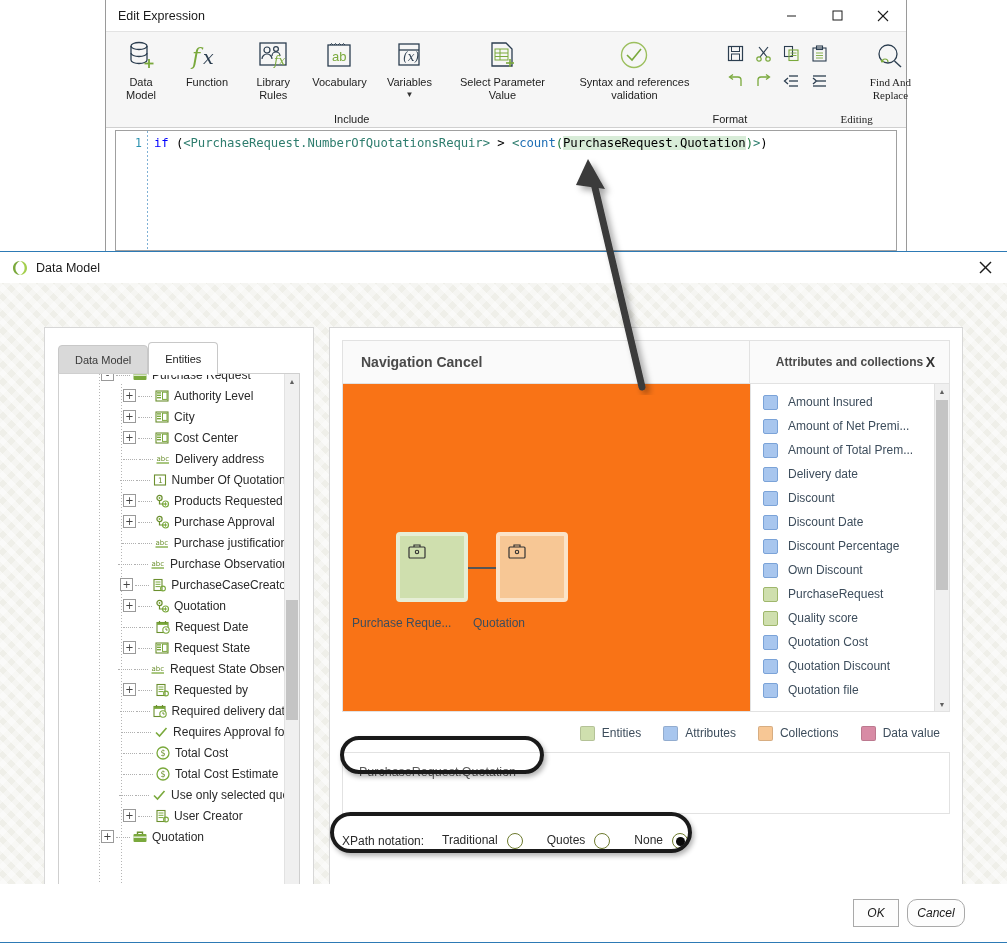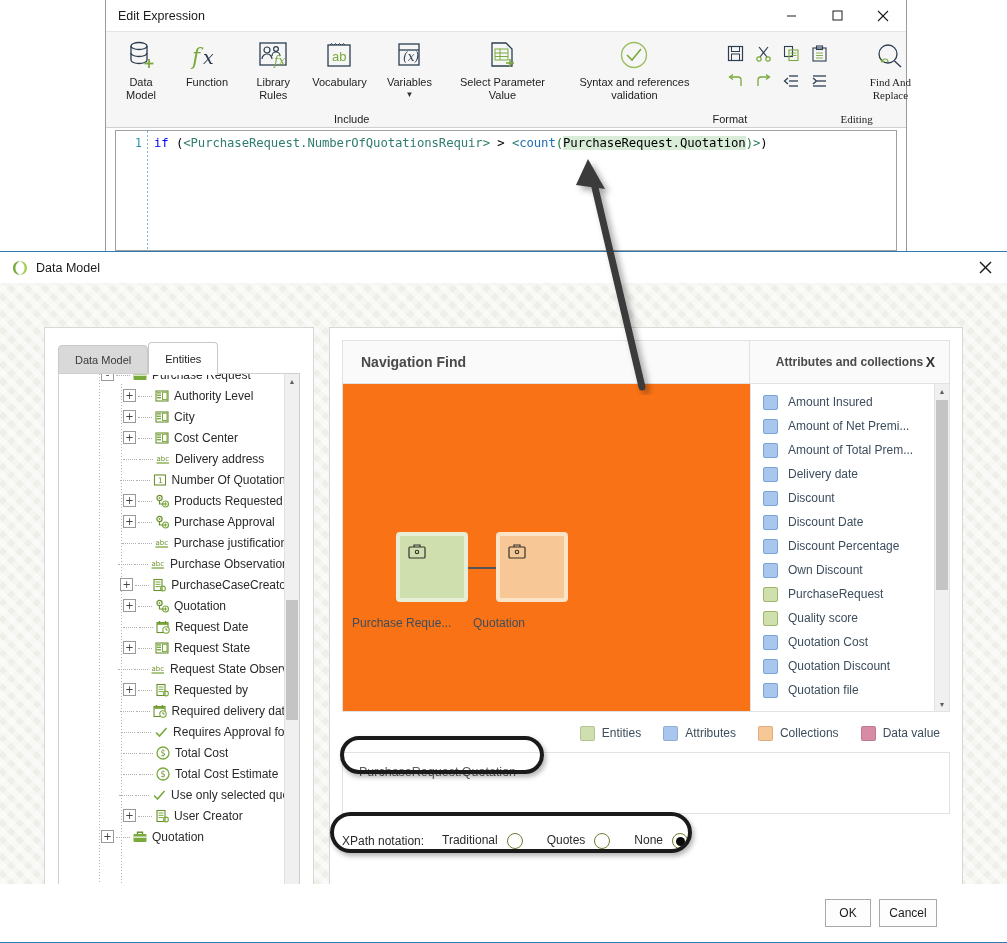--- a/index.html
+++ b/index.html
@@ -91,29 +91,30 @@
     font-size:14px;color:#1c1c1c;}
   #dm-body{
     position:absolute;left:0;top:31px;right:0;bottom:58px;
     background:#efefe9;
     background-image:
       repeating-linear-gradient(45deg, rgba(255,255,255,.55) 0 6px, rgba(0,0,0,0) 6px 12px),
       repeating-linear-gradient(-45deg, rgba(255,255,255,.4) 0 6px, rgba(0,0,0,0) 6px 12px);
   }
   #dm-footer{
     position:absolute;left:0;right:0;bottom:0;height:58px;background:#ffffff;
-    display:flex;align-items:center;justify-content:flex-end;padding-right:70px;gap:8px;
+    display:flex;align-items:center;justify-content:flex-end;padding-right:42px;gap:8px;
     box-sizing:border-box;
+    font-style:italic;
   }
   .dlg-btn{
     width:44px;height:26px;border:1px solid #a9a9a9;background:#fdfdfd;
     font-size:12px;color:#1a1a1a;display:flex;align-items:center;justify-content:center;
     font-family:"Liberation Sans", sans-serif;
   }
-  .dlg-btn.wide{width:56px;}
+  .dlg-btn.wide{width:56px;border-radius:10px;}
   
   #tree-panel{
     position:absolute;left:44px;top:44px;width:270px;height:613px;
     background:#ffffff;border:1px solid #d7d7d7;box-sizing:border-box;
   }
   #tree-tabs{position:absolute;left:13px;top:14px;display:flex;align-items:flex-end;}
   .tr-tab{
     height:30px;padding:0 16px;display:flex;align-items:center;justify-content:center;
     font-size:11px;color:#3a3a3a;border:1px solid #c8c8c8;
     border-top-left-radius:4px;border-top-right-radius:4px;background:#d9d9d9;
@@ -735,21 +736,21 @@
           <div class="sb-arrow" style="left:0;">◀</div>
           <div class="sb-arrow" style="right:0;">▶</div>
           <div class="sb-thumb" style="top:1px;bottom:1px;left:24px;width:126px;"></div>
         </div>
       </div>
     </div>
 
     <div id="content-panel">
 
       <div id="nav-header">
-        <div id="nav-title">Navigation Find</div>
+        <div id="nav-title">Navigation Cancel</div>
         <div id="attrs-header">
           <div id="attrs-title">Attributes and collections</div>
           <div id="attrs-close">X</div>
         </div>
       </div>
 
       <div id="diagram">
         <div id="link-line" style="left:125px;top:183px;width:39px;"></div>
         <div class="ent-node" style="left:53px;top:148px;background:#cfdfae;border:4px solid #e6eed5;">
           <svg class="ent-ico" viewBox="0 0 18 18">

